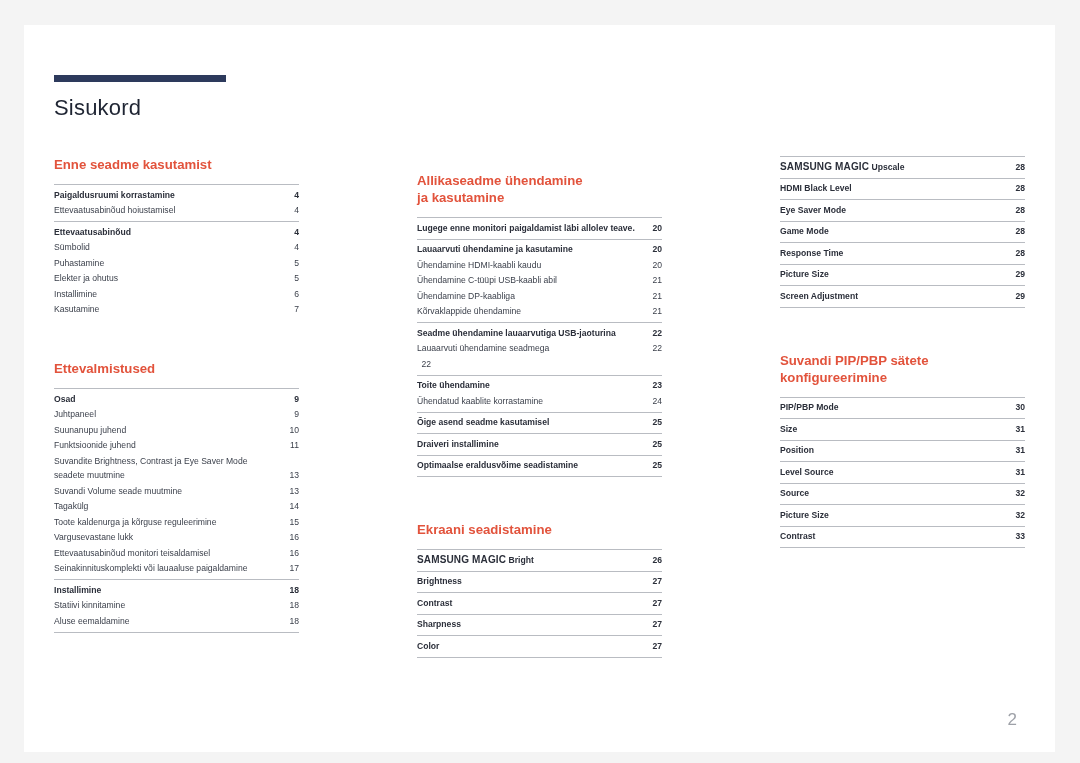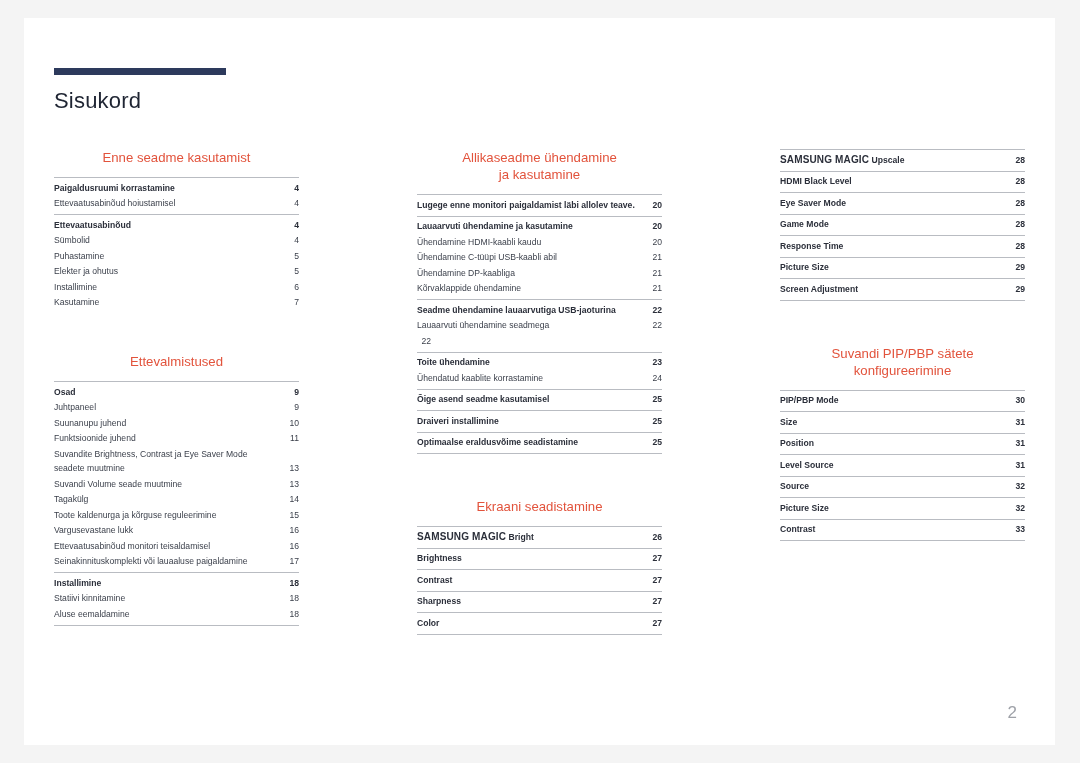--- a/index.html
+++ b/index.html
@@ -7,21 +7,21 @@
   html, body {
     width: 1080px;
     height: 763px;
     background: #f4f4f4;
     font-family: "Liberation Sans", sans-serif;
   }
 
   #page {
     position: absolute;
     left: 24px;
-    top: 18px;
+    top: 25px;
     width: 1031px;
     height: 727px;
     background: #ffffff;
   }
 
   
   #title-block {
     position: absolute;
     left: 30px;
     top: 50px;
@@ -38,31 +38,30 @@
     color: #1f2533;
     letter-spacing: 0.2px;
   }
 
   
   .column {
     position: absolute;
     top: 131px;
   }
   #col-1 { left: 30px;  width: 245px; }
-  #col-2 { left: 393px; width: 245px; }
+  #col-2 { left: 393px; width: 245px; margin-top: 16px; }
   #col-3 { left: 756px; width: 245px; }
 
   
   .section-heading {
     color: #e2533c;
     font-size: 13.2px;
-    font-weight: 400;
+    font-weight: 700;
     line-height: 17px;
     margin-bottom: 11px;
-    text-align: center;
   }
   .section-heading.spaced-top { margin-top: 44px; }
   .section-heading.spaced-top-lg { margin-top: 40px; }
 
   
   .toc-group {
     border-top: 1px solid #b9bcc2;
     padding-top: 2px;
     padding-bottom: 3px;
   }

